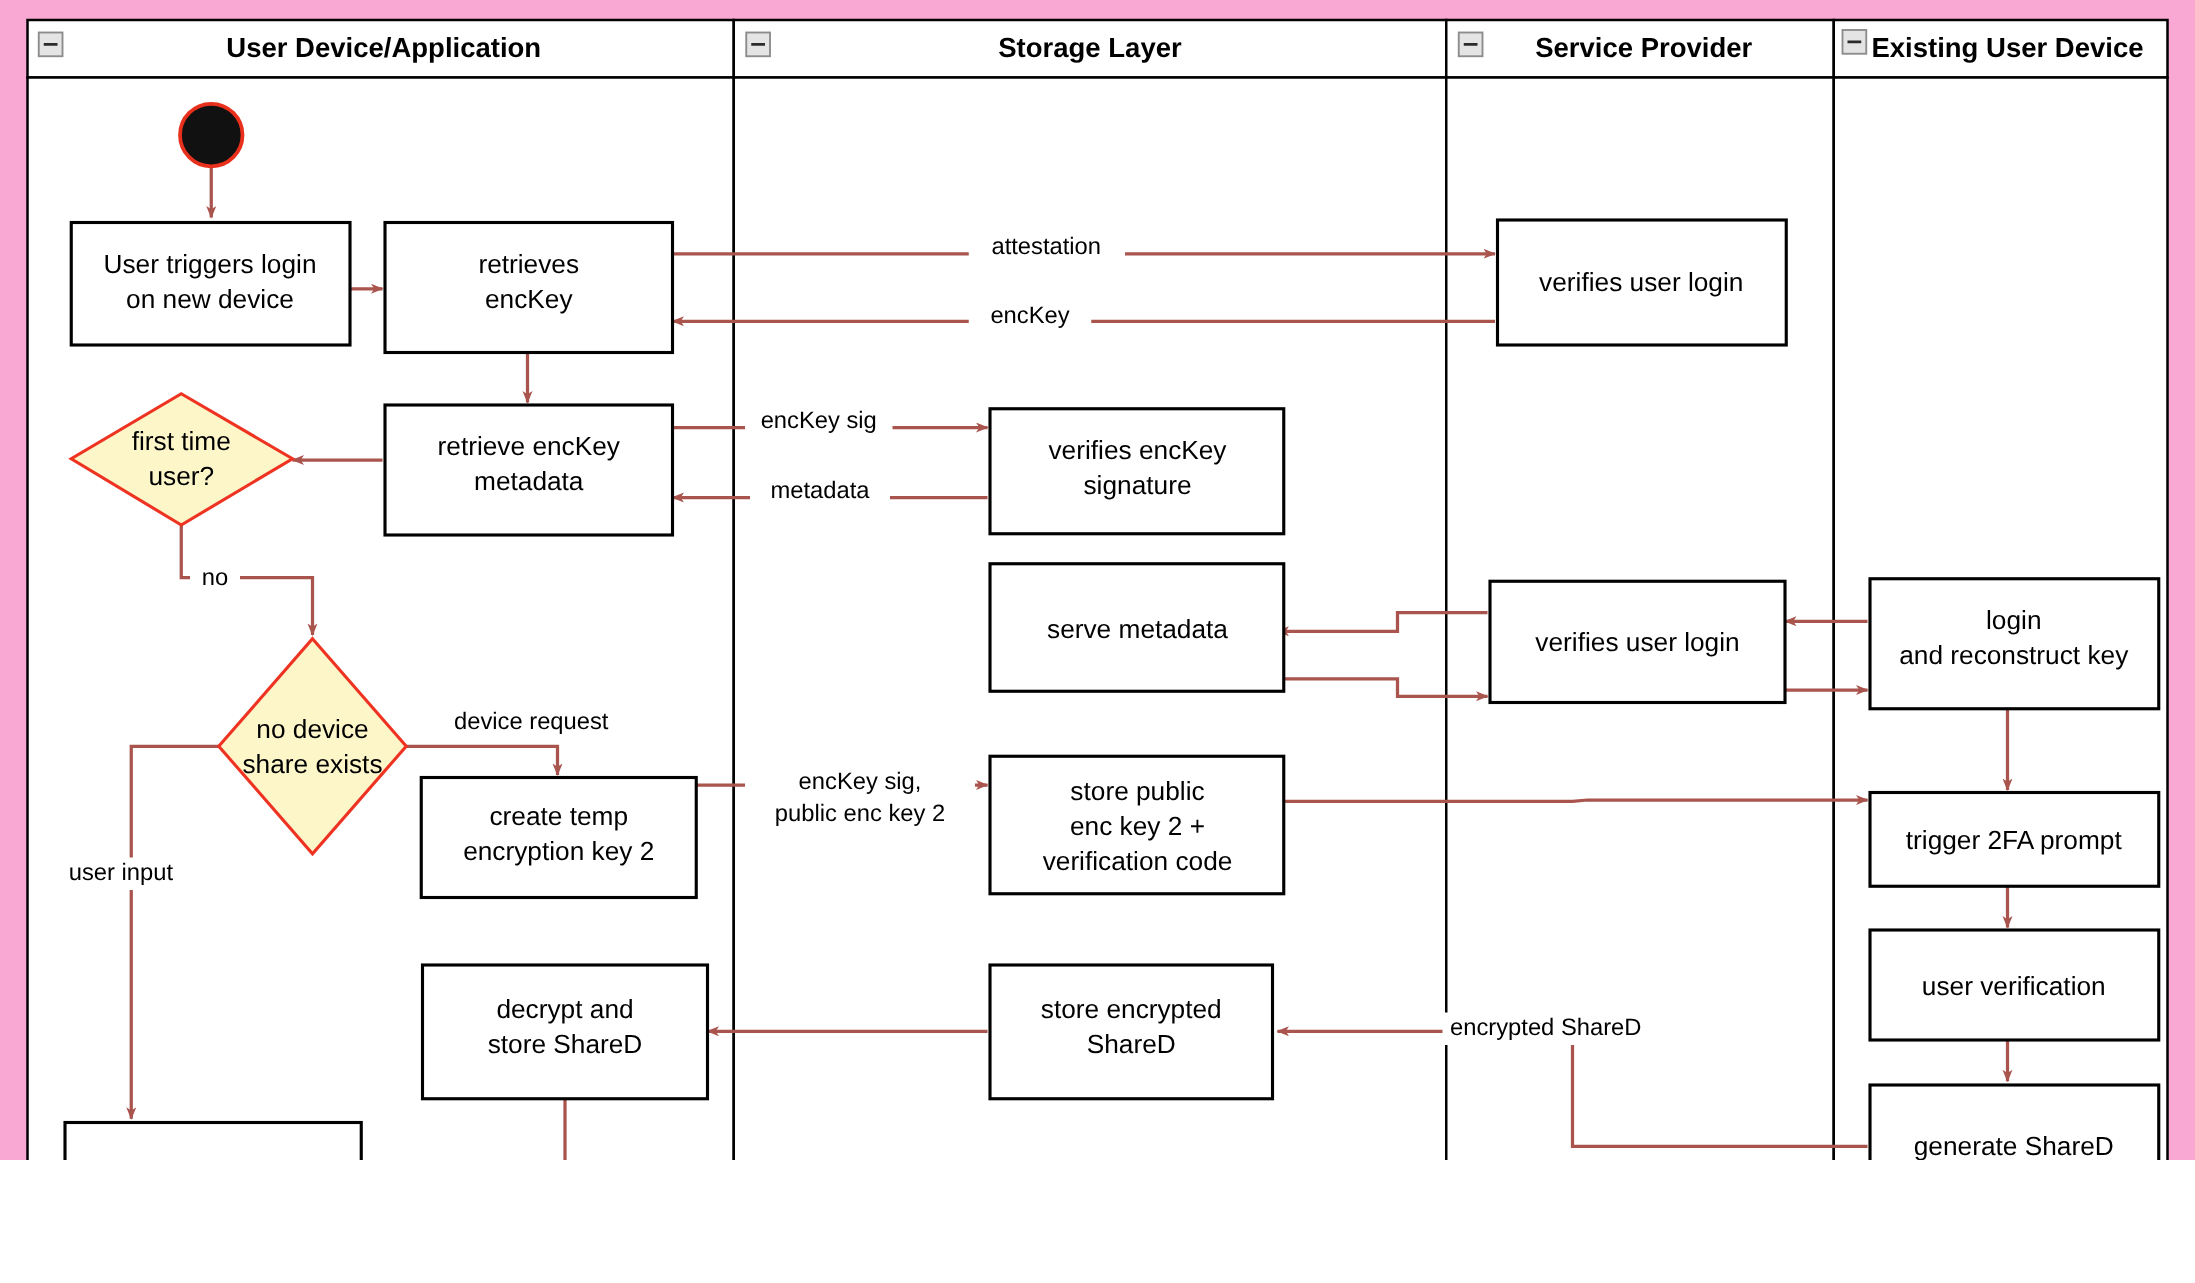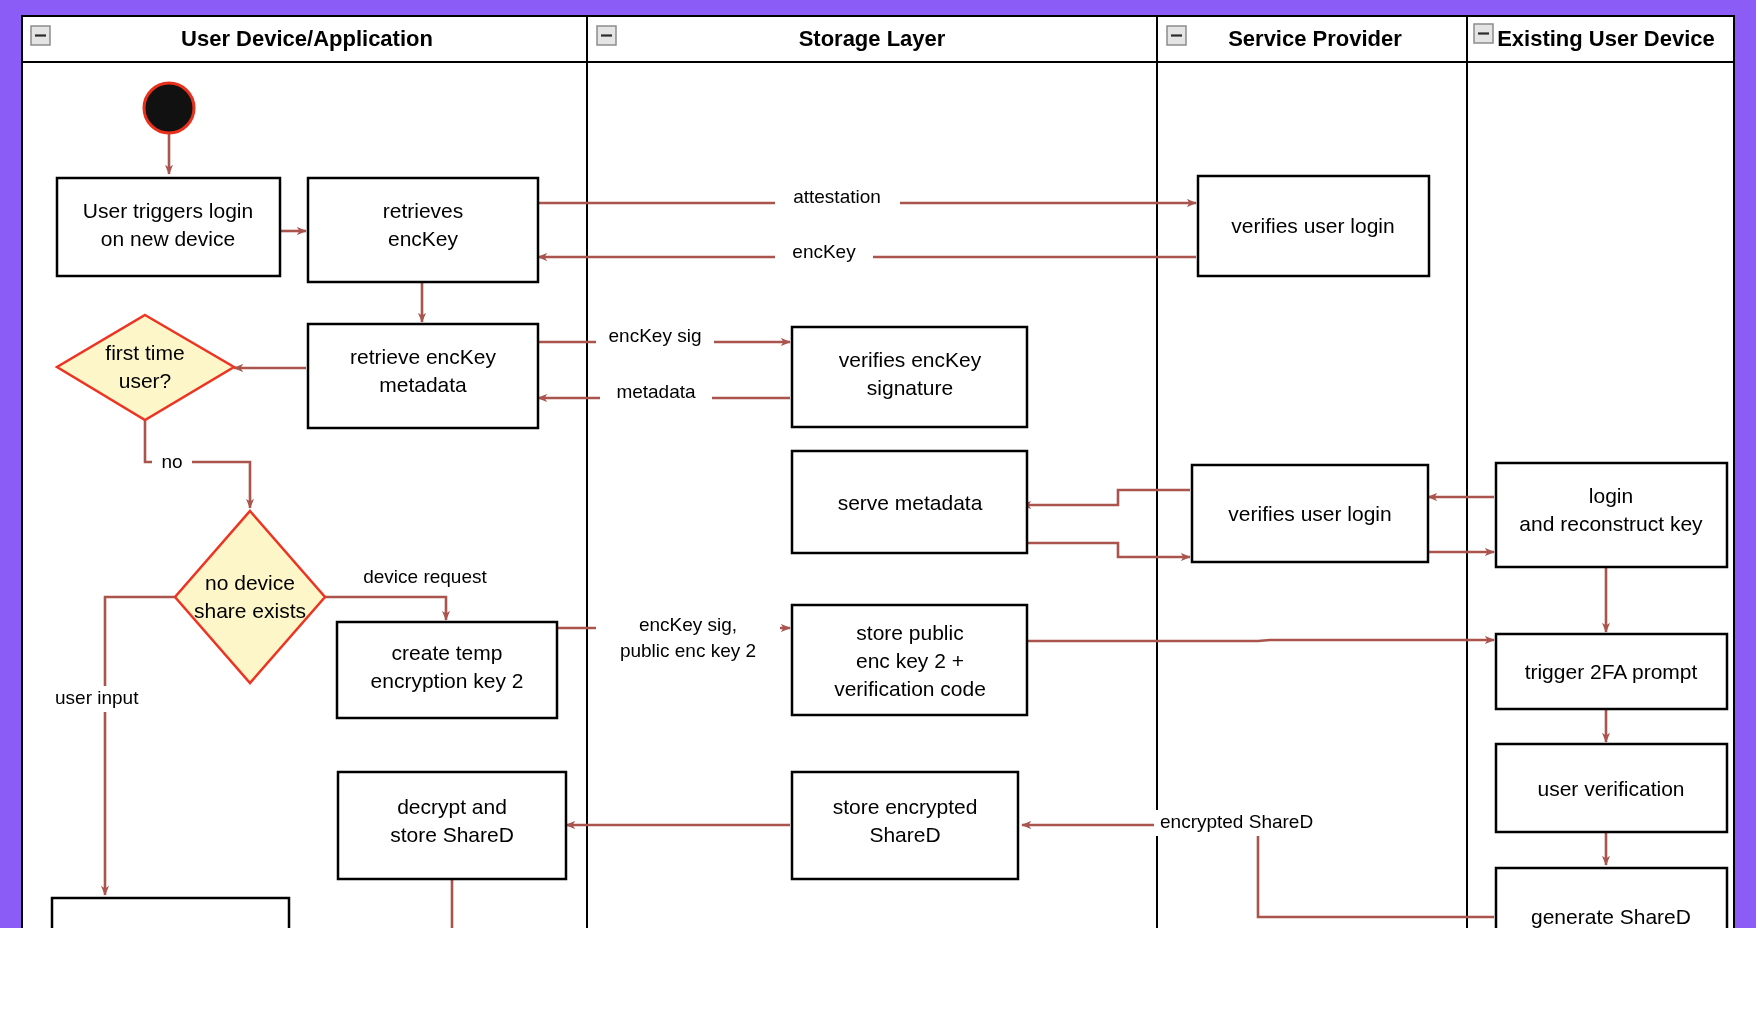--- a/index.html
+++ b/index.html
@@ -5,21 +5,21 @@
   html, body {
     margin: 0;
     padding: 0;
     background: #ffffff;
     font-family: "Liberation Sans", sans-serif;
   }
   #canvas {
     position: relative;
     width: 1756px;
     height: 928px;
-    background: #8b5cf6;
+    background: #f9a8d4;
     overflow: hidden;
   }
   svg#diagram {
     position: absolute;
     top: 0; left: 0;
     width: 1756px;
     height: 1026px;
   }
   .lane-rect {
     fill: #ffffff;

